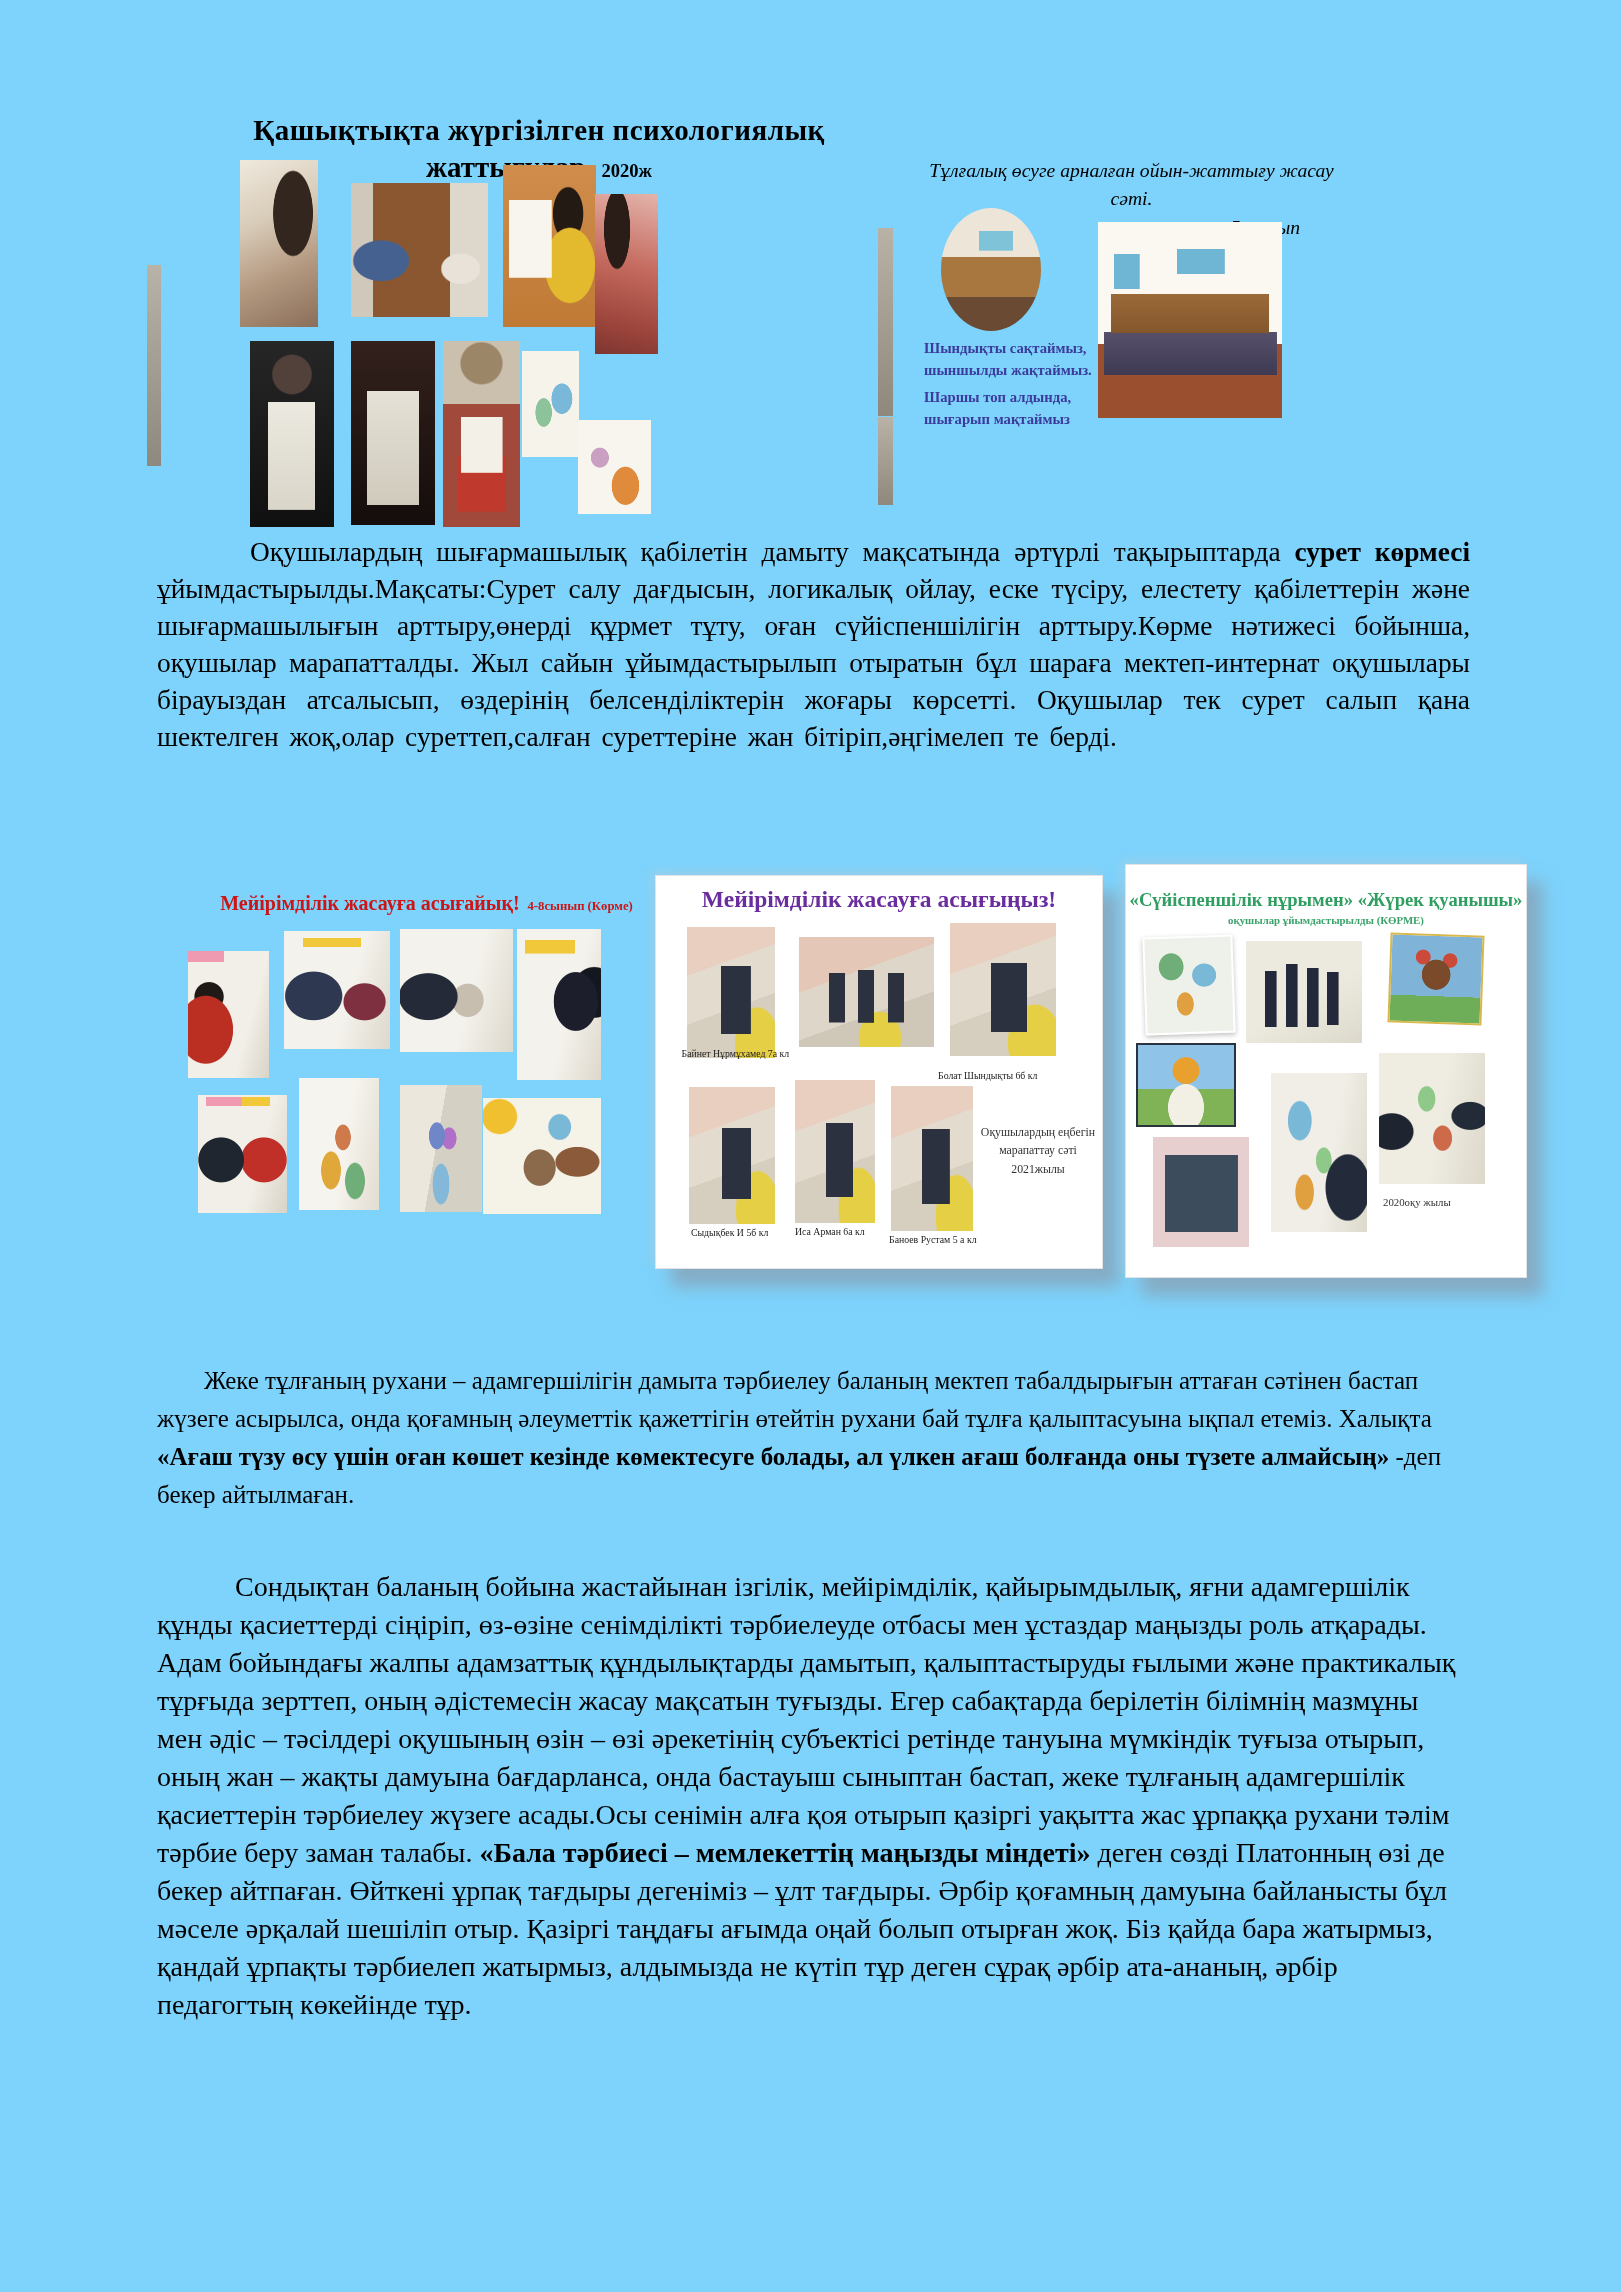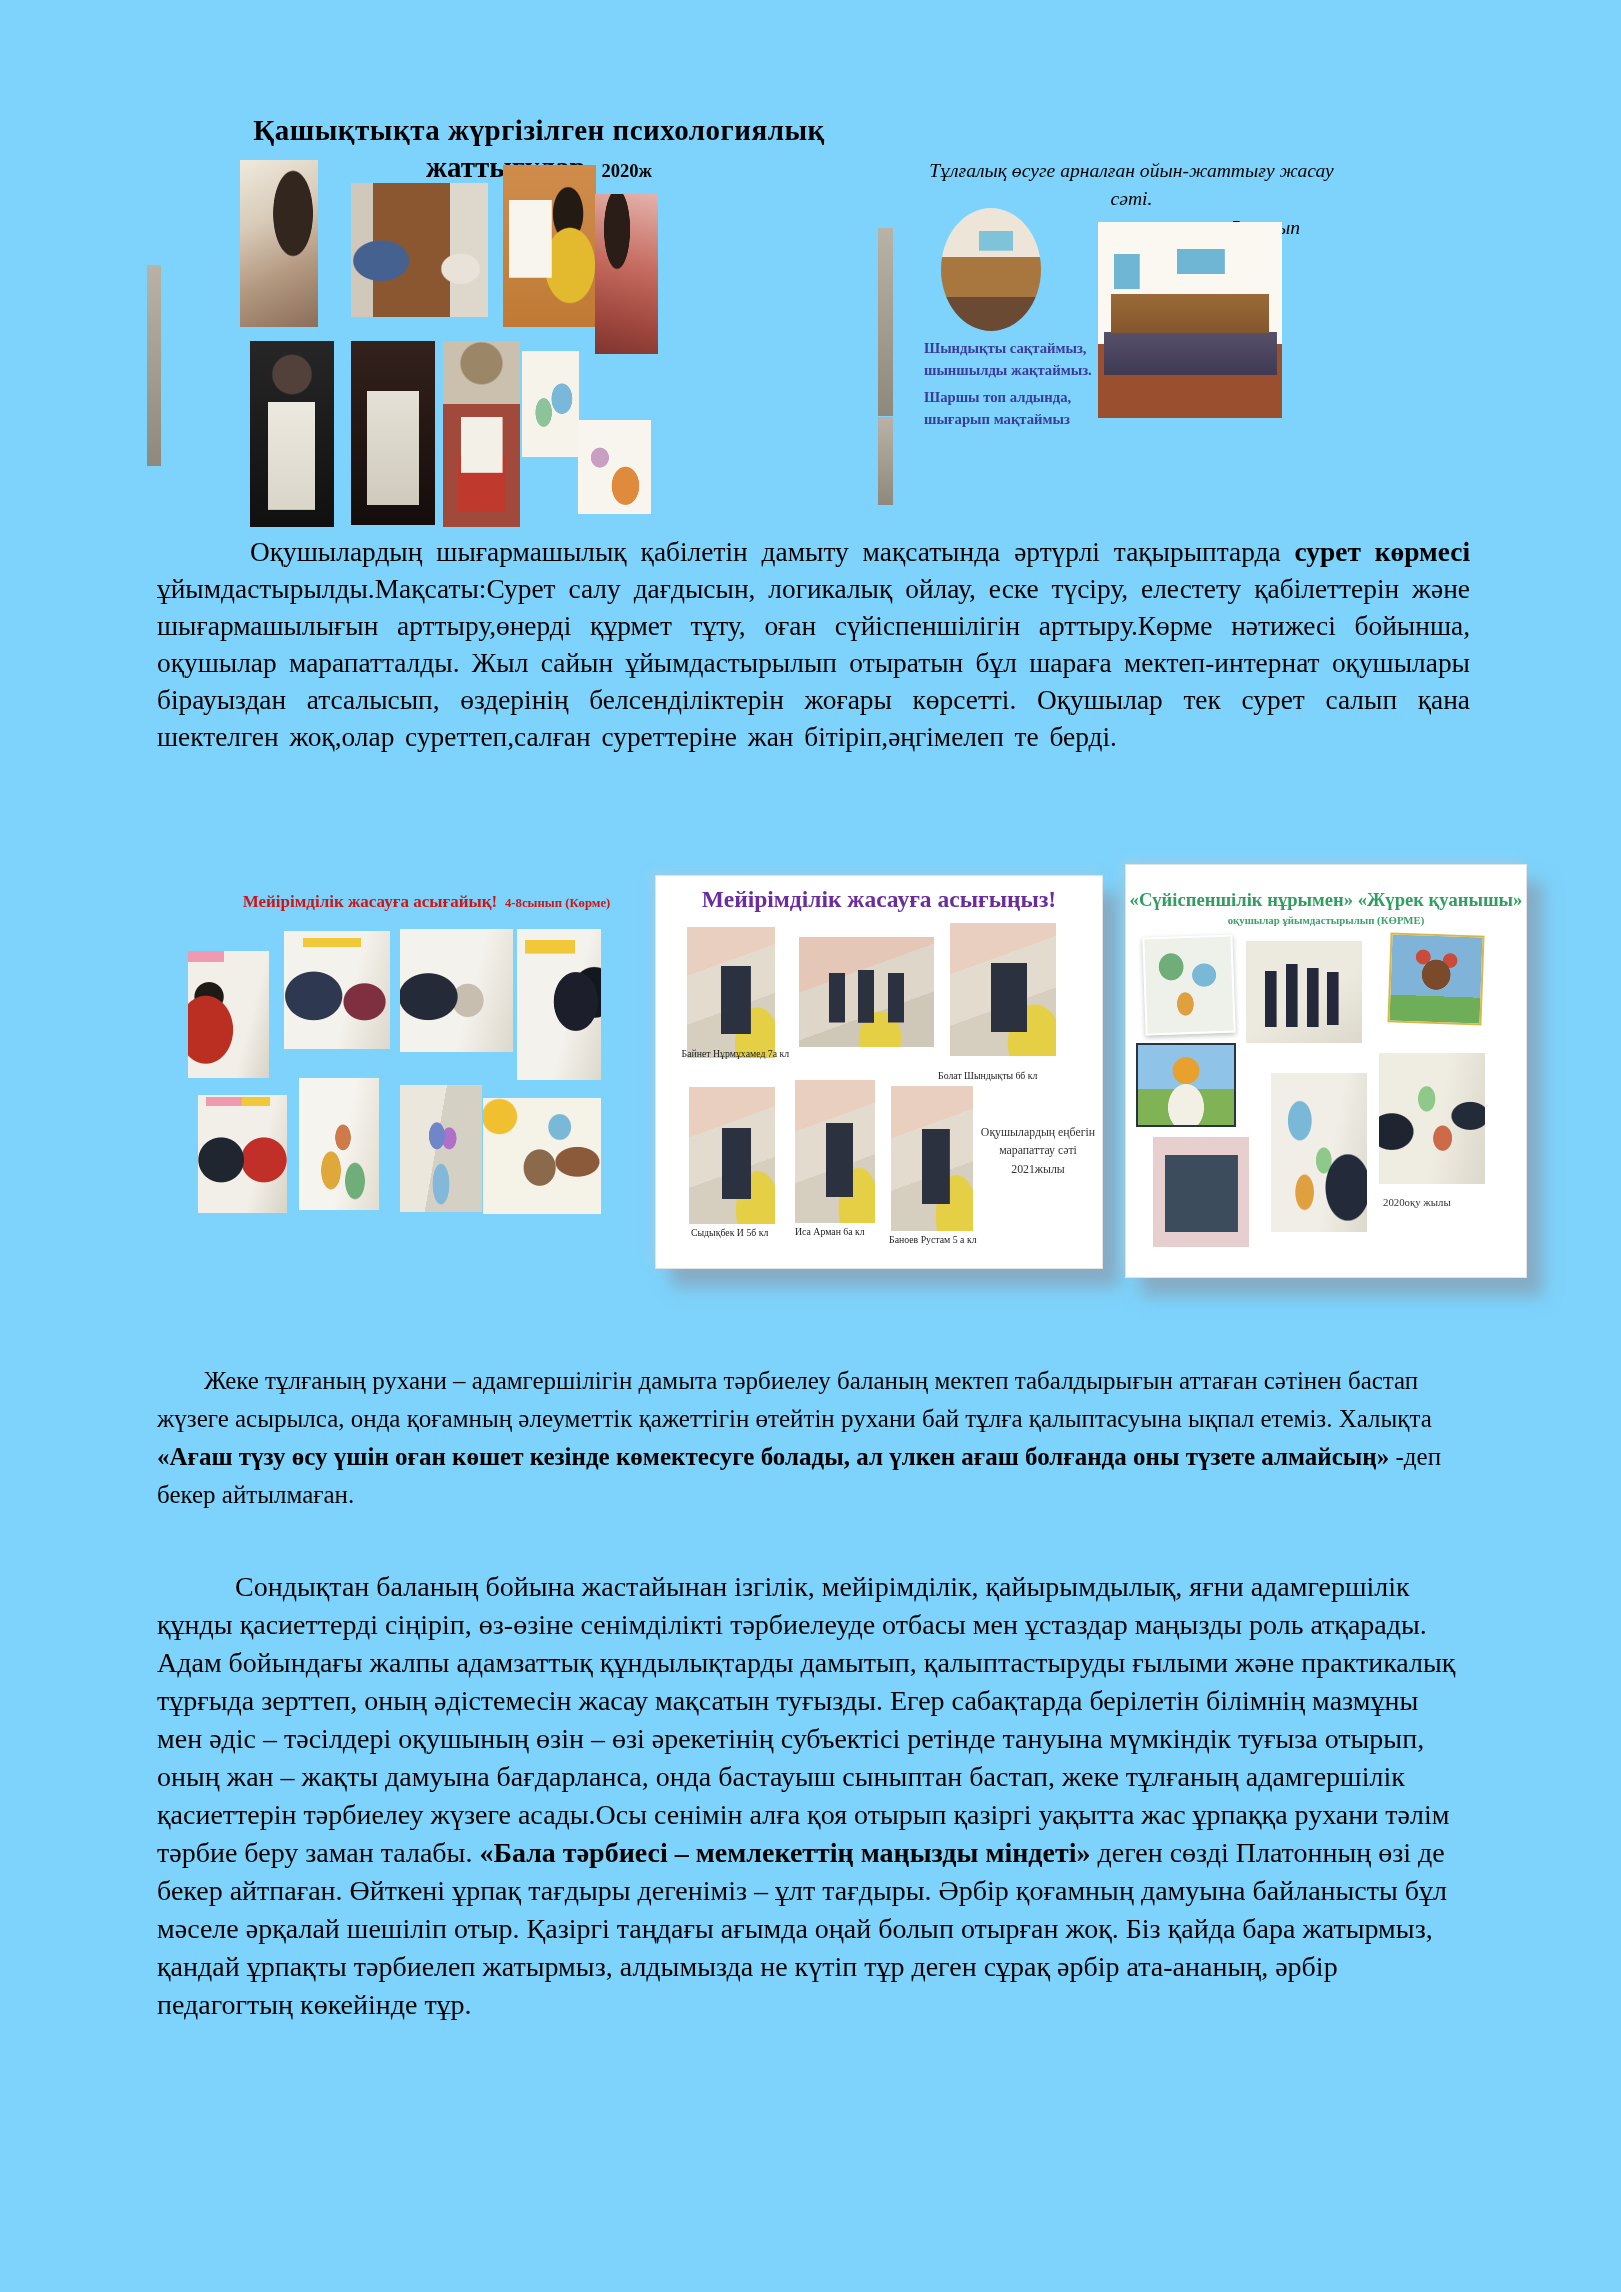--- a/index.html
+++ b/index.html
@@ -73,21 +73,21 @@
 
   
   .para{position:absolute;left:157px;}
   #para1{top:534px;width:1313px;font-size:27.4px;line-height:37px;text-align:justify;
          text-indent:93px;word-spacing:3.9px;}
   #para2{top:1362px;width:1304px;font-size:25px;line-height:38px;text-indent:47px;}
   #para3{top:1568px;width:1311px;font-size:28px;line-height:38px;text-indent:78px;}
 
   
   #ca-title{position:absolute;left:201px;top:892px;width:451px;text-align:center;color:#cc1616;}
-  #ca-title .big{font-size:17px;font-weight:bold;}
+  #ca-title .big{font-size:20px;font-weight:bold;}
   #ca-title .small{font-size:12.7px;font-weight:bold;margin-left:7.8px;}
   .aph{position:absolute;}
   #a1{left:188px;top:951px;width:81px;height:127px;background:
       radial-gradient(ellipse at 22% 62%, #bb2e22 0 30%, rgba(0,0,0,0) 31%),
       radial-gradient(circle at 26% 36%, #1f1a16 0 14%, rgba(0,0,0,0) 15%),
       linear-gradient(#ef9ab0,#ef9ab0) 0% 0%/45% 9% no-repeat,
       linear-gradient(105deg,#f2efe8 0 70%,#d8d3c6);}
   #a2{left:284px;top:931px;width:106px;height:118px;background:
       radial-gradient(ellipse at 28% 55%, #2e3850 0 26%, rgba(0,0,0,0) 27%),
       radial-gradient(ellipse at 76% 60%, #7e3040 0 18%, rgba(0,0,0,0) 19%),
@@ -263,21 +263,21 @@
     <div class="bcap" id="bc4">Сыдықбек И 5б кл</div>
     <div class="bcap" id="bc5">Иса Арман 6а кл</div>
     <div class="bcap" id="bc6">Баноев Рустам 5 а кл</div>
     <div id="b-note">Оқушылардың еңбегін
 марапаттау сәті
 2021жылы</div>
   </div>
 
   <div class="slide" id="slideC">
     <div class="s-title">«Сүйіспеншілік нұрымен» «Жүрек қуанышы»</div>
-    <div class="s-sub">оқушылар ұйымдастырылып (КӨРМЕ)</div>
+    <div class="s-sub">оқушылар ұйымдастырылды (КӨРМЕ)</div>
     <div class="cph" id="c1"></div>
     <div class="cph" id="c2"></div>
     <div class="cph" id="c3"></div>
     <div class="cph" id="c4"></div>
     <div class="cph" id="c5"></div>
     <div class="cph" id="c6"></div>
     <div class="cph" id="c7"></div>
     <div id="c-cap">2020оқу жылы</div>
   </div>
 

